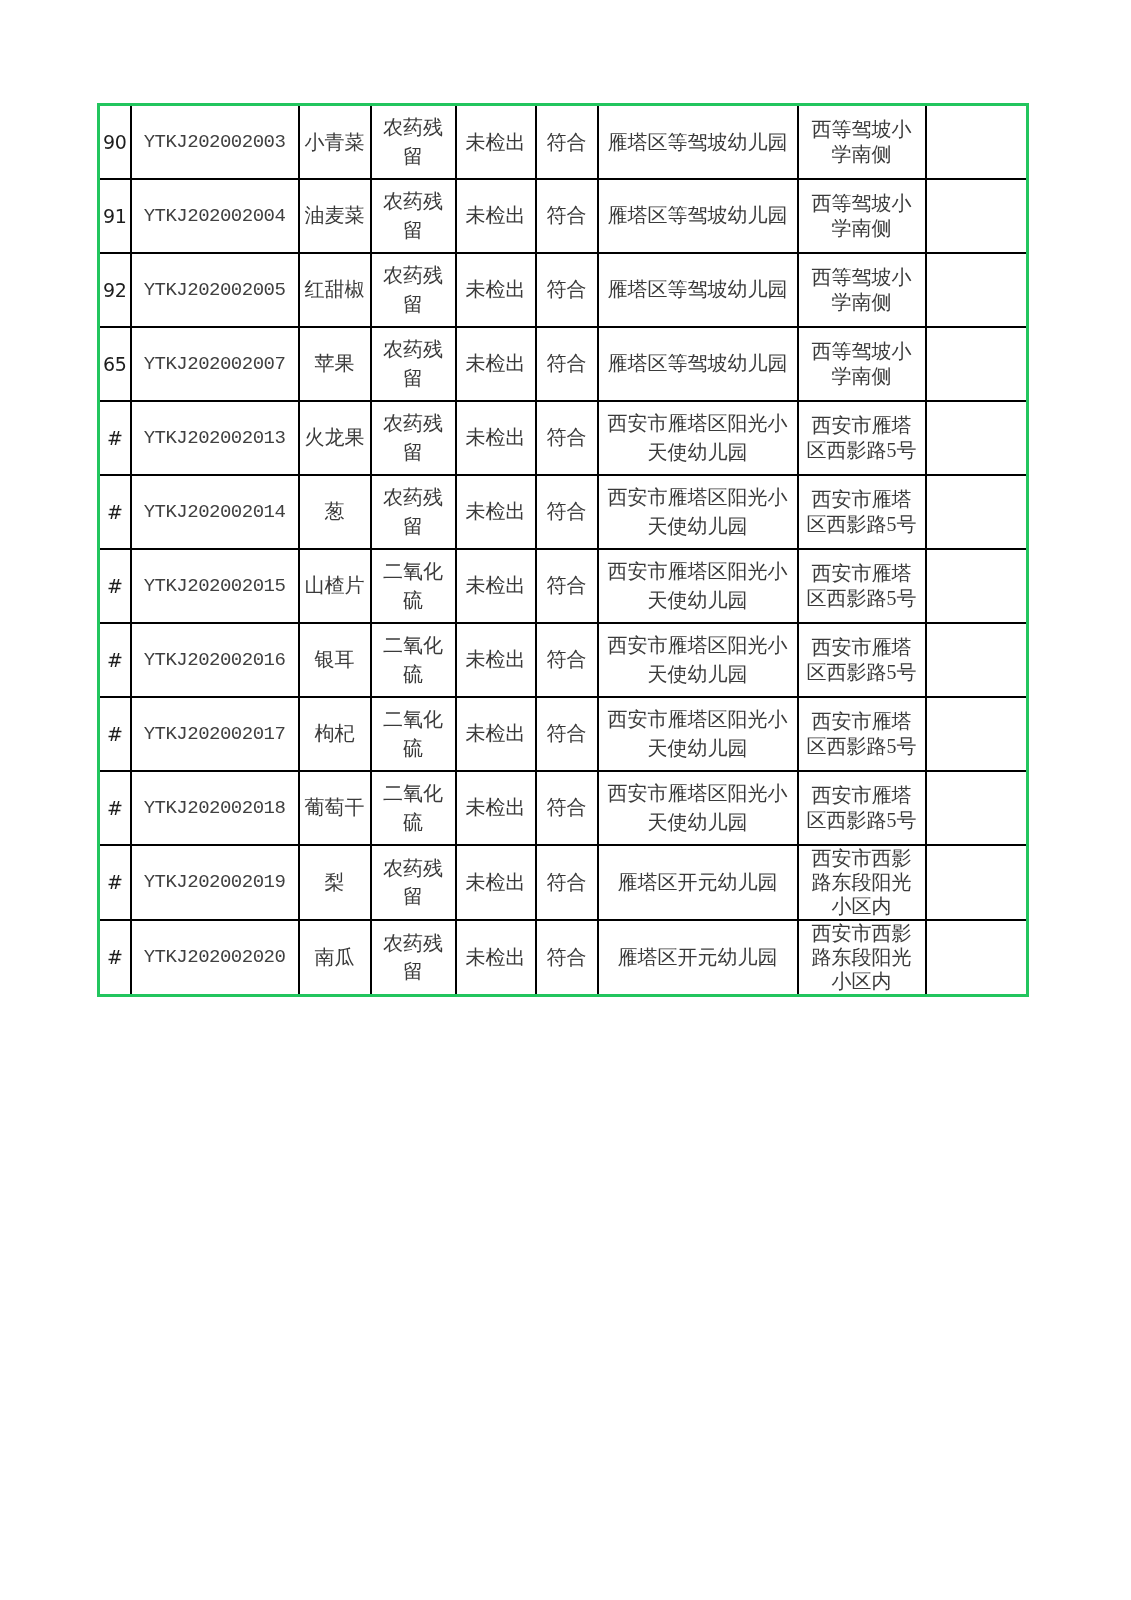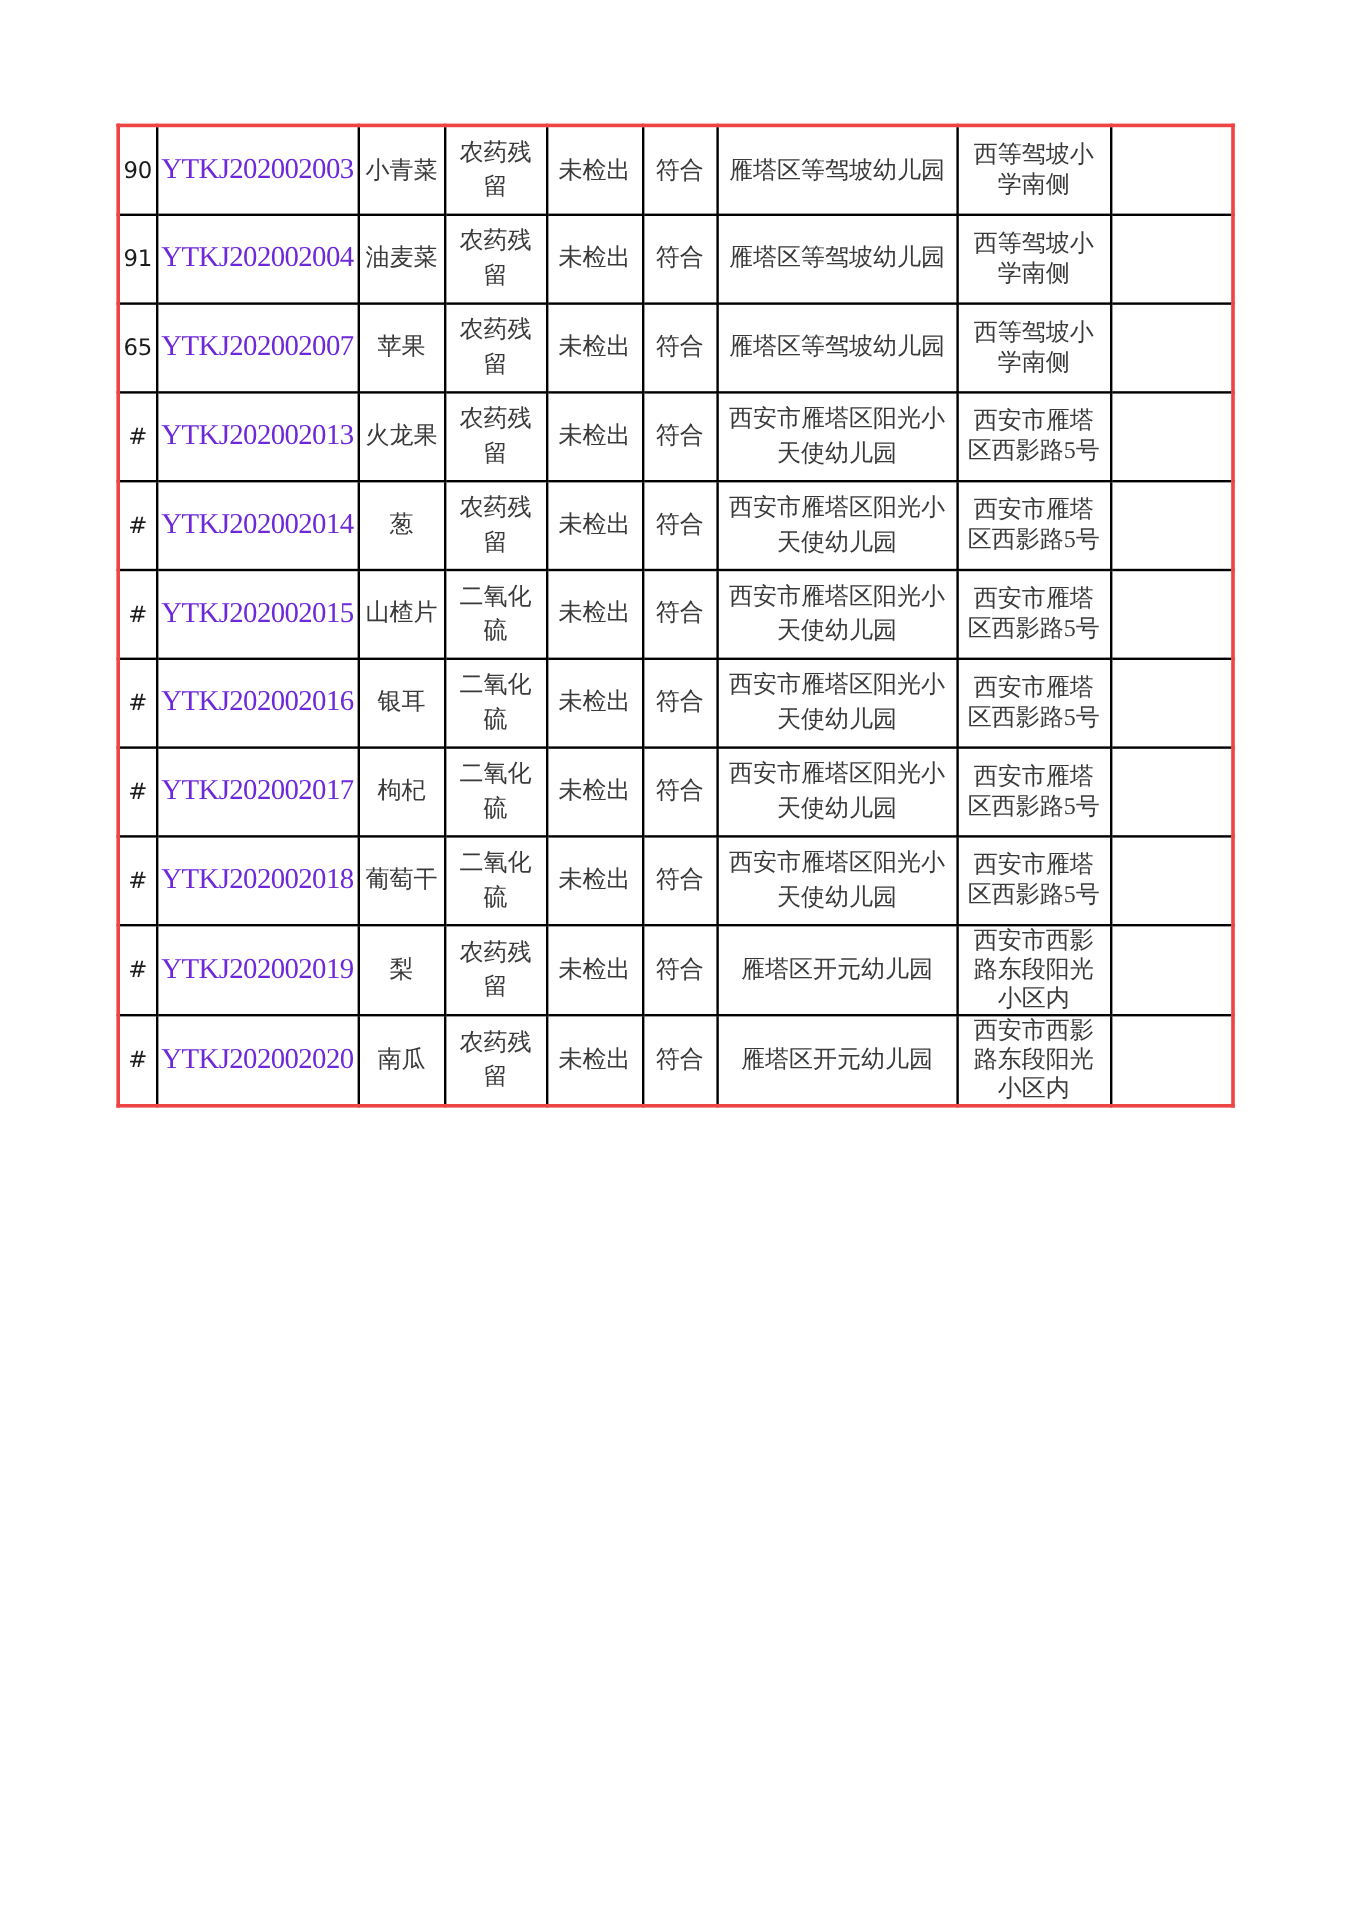--- a/index.html
+++ b/index.html
@@ -4,36 +4,36 @@
 <style>
   html,body{margin:0;padding:0;}
   body{
     width:1131px;height:1600px;background:#ffffff;
     font-family:"DejaVu Sans","Liberation Sans",sans-serif;
   }
   .page{position:relative;width:1131px;height:1600px;background:#ffffff;overflow:hidden;}
   table.results{
     position:absolute;left:97px;top:103px;
     border-collapse:collapse;table-layout:fixed;width:929px;
-    border:3px solid #ef4444;
+    border:3px solid #22c55e;
   }
   table.results td{
     border:2px solid #000000;
     text-align:center;vertical-align:middle;
     padding:0 2px;overflow:hidden;
   }
   table.results tr{height:74px;}
   
   .c-no{
     font-family:"DejaVu Sans","Liberation Sans",sans-serif;
     font-size:19px;color:#1c1c1c;letter-spacing:-0.3px;
   }
   .c-id{
-    font-family:Liberation Serif, serif;
-    font-size:24px;color:#6d28d9;letter-spacing:-0.5px;
+    font-family:Liberation Mono, monospace;
+    font-size:19px;color:#404040;letter-spacing:-0.5px;
   }
   
   .cjk{
     font-family:"Liberation Serif","DejaVu Serif",serif;
     font-size:20px;color:#3a3a3a;
     line-height:1.42;
     white-space:pre-line;      
     word-break:keep-all;
   }
   .c-address{line-height:1.22;}
@@ -75,20 +75,33 @@
     <td class="cjk c-item">农药残
 留</td>
     <td class="cjk c-result">未检出</td>
     <td class="cjk c-conclusion">符合</td>
     <td class="cjk c-unit">雁塔区等驾坡幼儿园</td>
     <td class="cjk c-address">西等驾坡小
 学南侧</td>
     <td class="c-empty"></td>
   </tr>
         <tr>
+    <td class="c-no">92</td>
+    <td class="c-id">YTKJ202002005</td>
+    <td class="cjk c-name">红甜椒</td>
+    <td class="cjk c-item">农药残
+留</td>
+    <td class="cjk c-result">未检出</td>
+    <td class="cjk c-conclusion">符合</td>
+    <td class="cjk c-unit">雁塔区等驾坡幼儿园</td>
+    <td class="cjk c-address">西等驾坡小
+学南侧</td>
+    <td class="c-empty"></td>
+  </tr>
+        <tr>
     <td class="c-no">65</td>
     <td class="c-id">YTKJ202002007</td>
     <td class="cjk c-name">苹果</td>
     <td class="cjk c-item">农药残
 留</td>
     <td class="cjk c-result">未检出</td>
     <td class="cjk c-conclusion">符合</td>
     <td class="cjk c-unit">雁塔区等驾坡幼儿园</td>
     <td class="cjk c-address">西等驾坡小
 学南侧</td>

